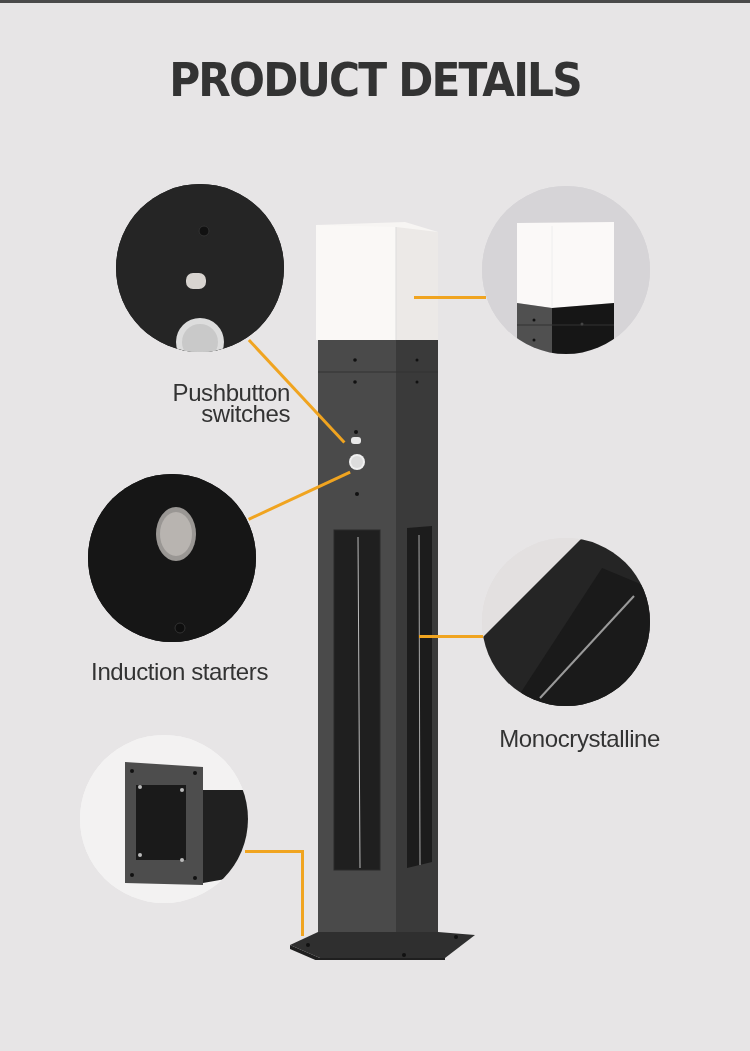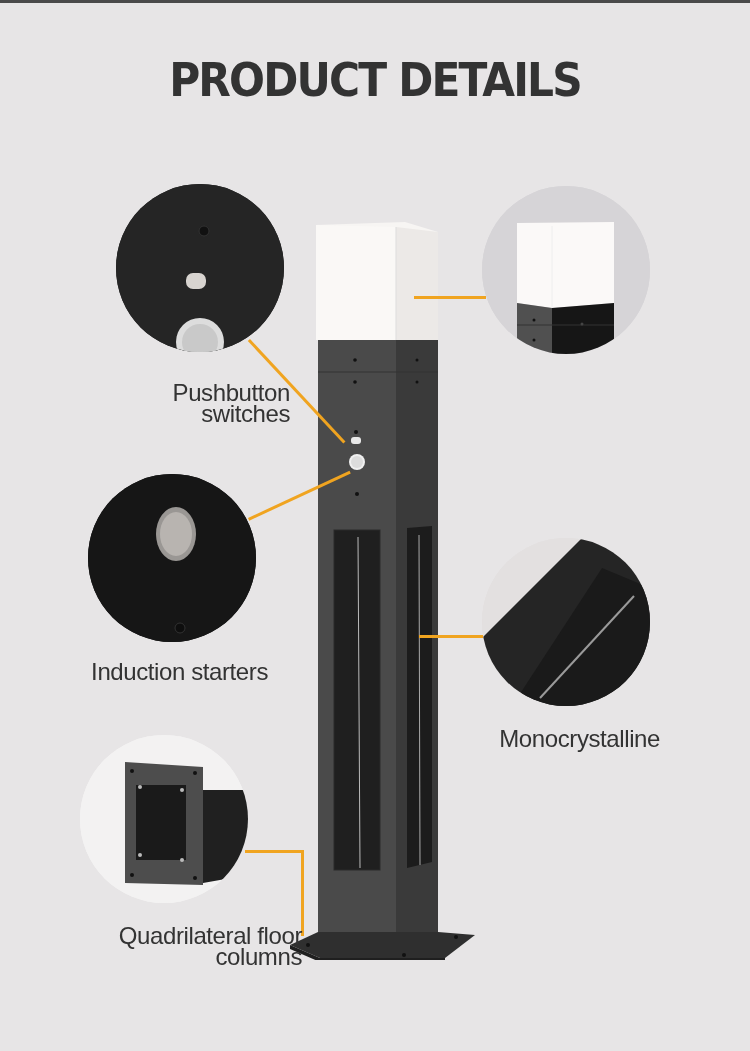--- a/index.html
+++ b/index.html
@@ -135,14 +135,13 @@
     <circle cx="115" cy="38" r="2" fill="#111"></circle>
     <circle cx="52" cy="140" r="2" fill="#111"></circle>
     <circle cx="115" cy="143" r="2" fill="#111"></circle>
     <circle cx="60" cy="52" r="2" fill="#bbb"></circle>
     <circle cx="102" cy="55" r="2" fill="#bbb"></circle>
     <circle cx="60" cy="120" r="2" fill="#bbb"></circle>
     <circle cx="102" cy="125" r="2" fill="#bbb"></circle>
   </svg>
 </div>
 <div class="label" style="left:42px;top:925px;width:260px;">
-  <div>Quadrilateral floor columns</div>
 </div>
 
 </body></html>

